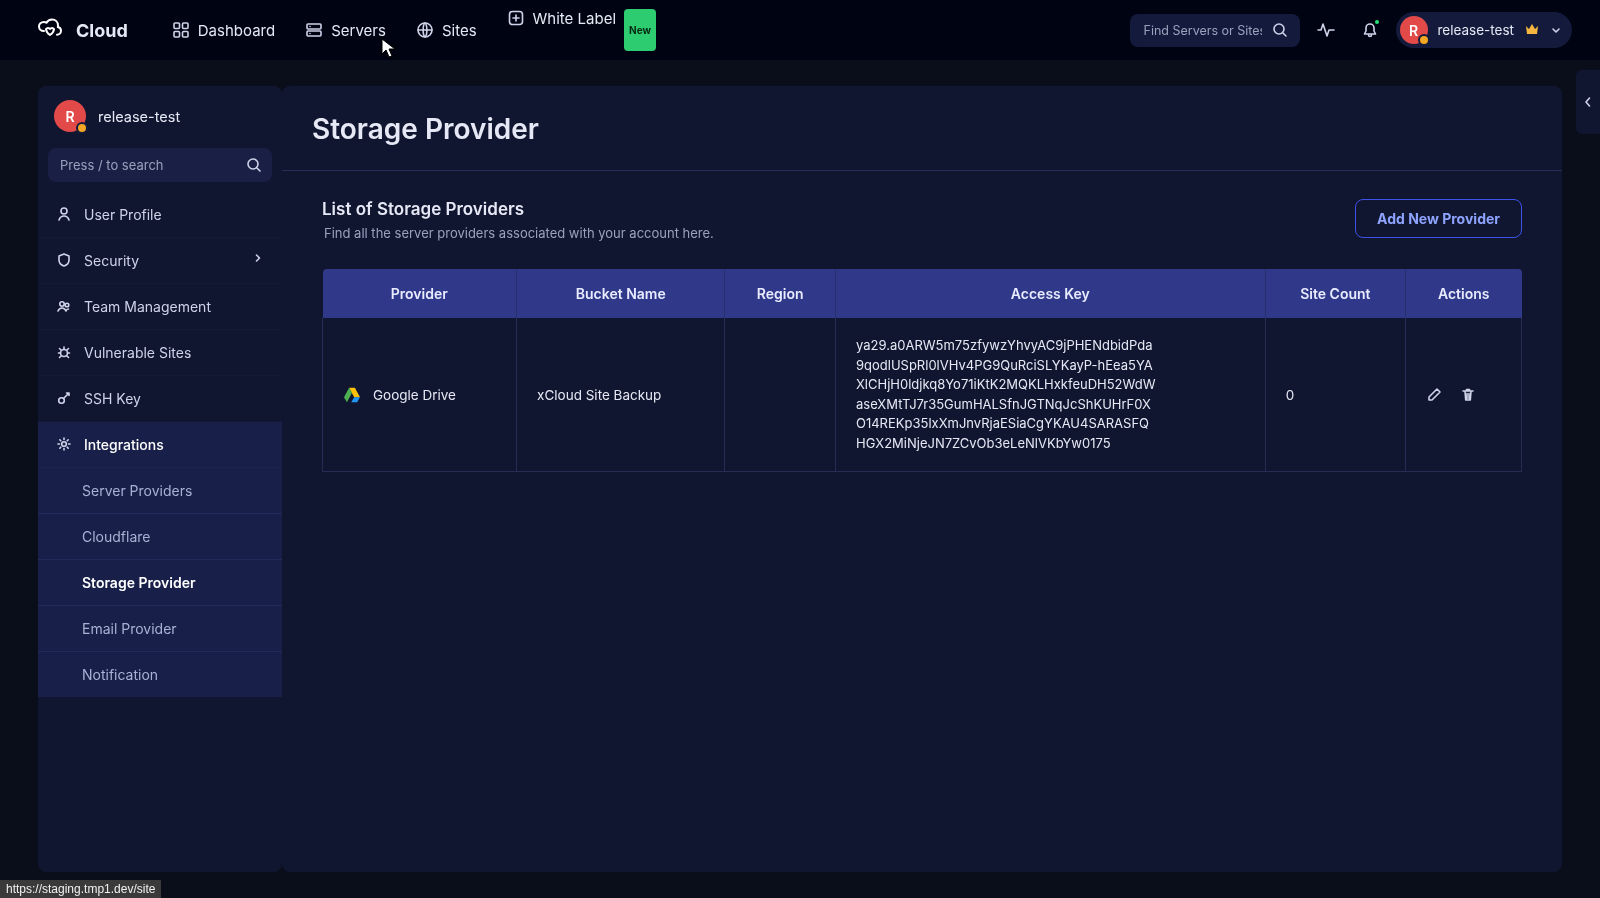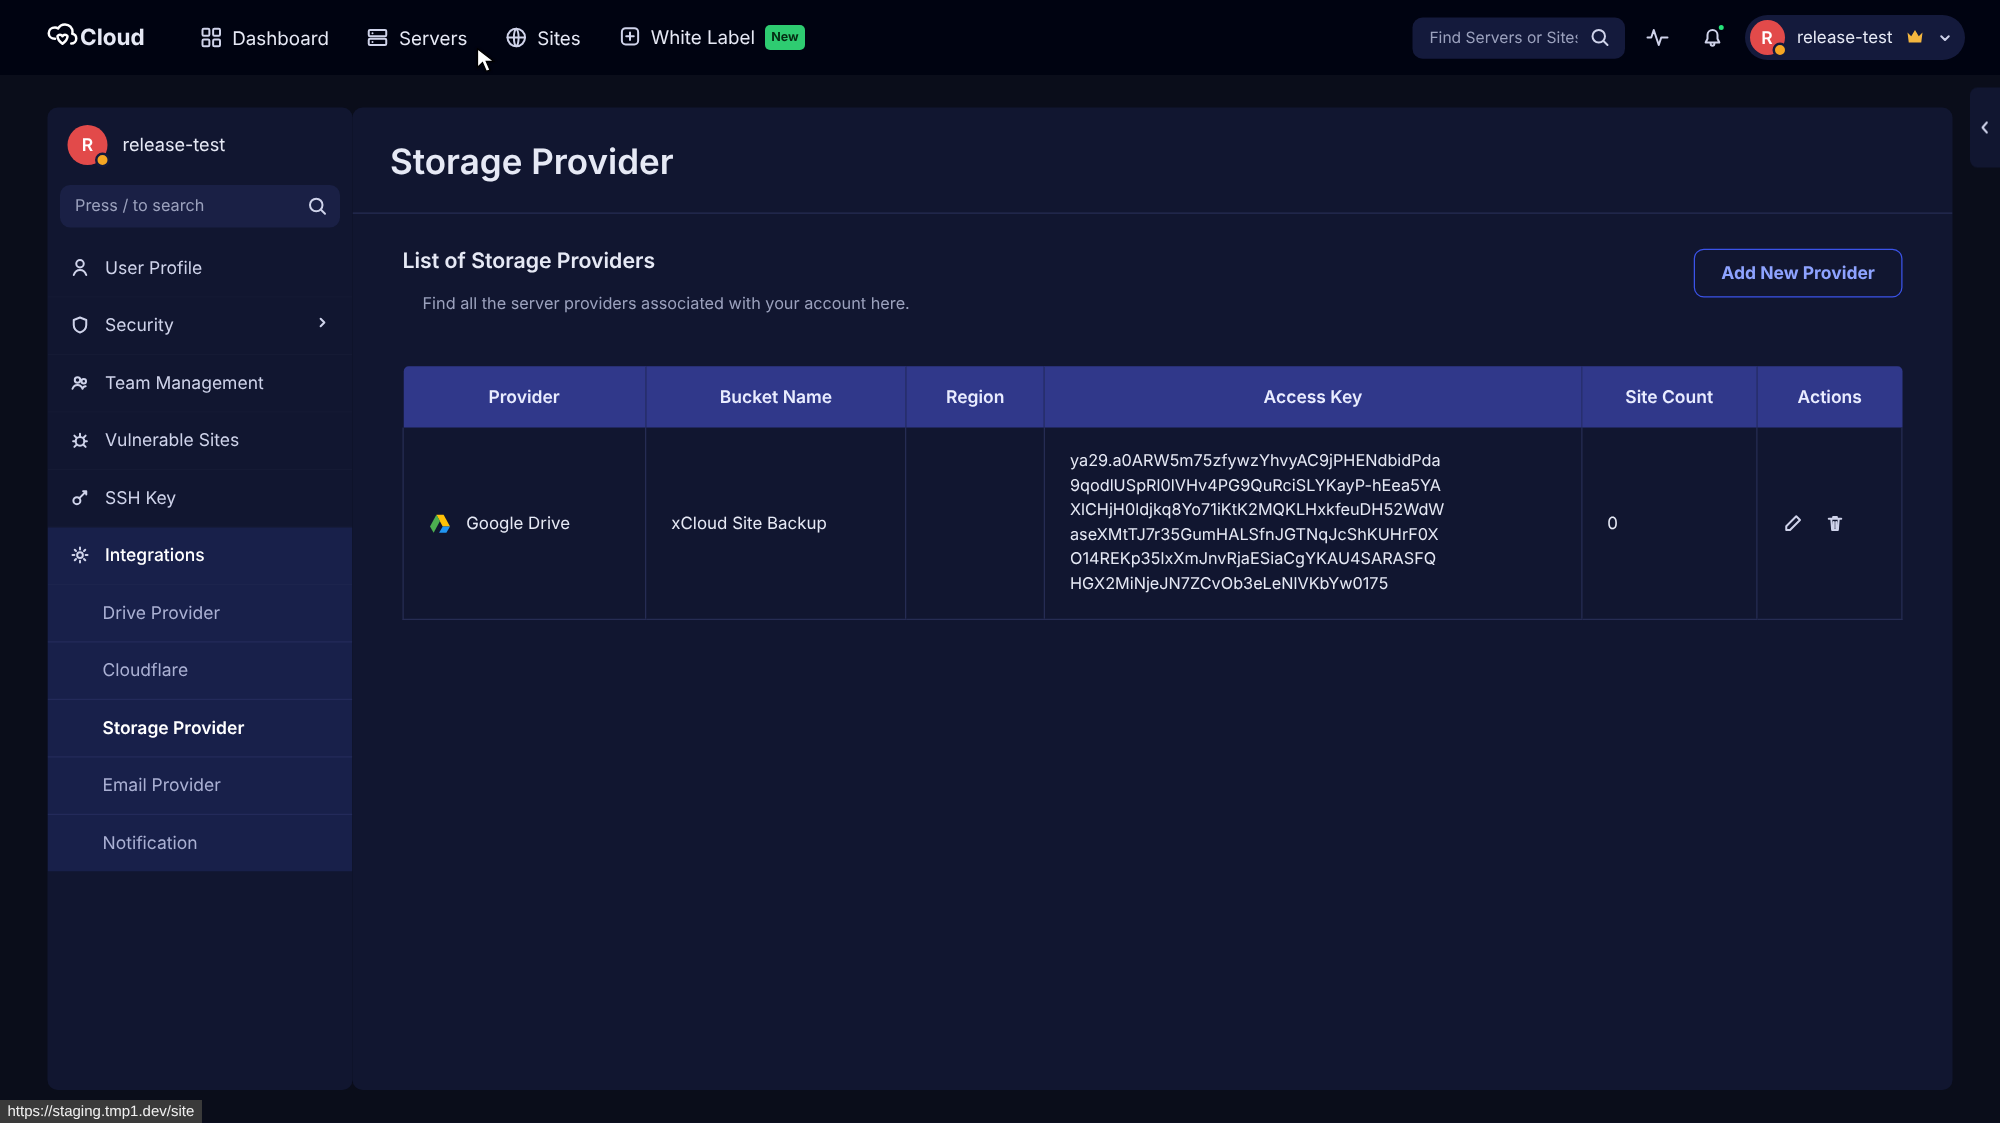--- a/index.html
+++ b/index.html
@@ -22,24 +22,24 @@
   *{box-sizing:border-box;font-family:Inter,system-ui,Arial,sans-serif}
   html,body{margin:0;height:100%;background:var(--bg);color:var(--text);font-size:14px}
   body{min-width:1600px;height:898px;overflow:hidden;position:relative}
 
   
   .header{
     position:fixed;inset:0 0 auto 0;height:var(--header-h);
     display:flex;align-items:center;padding:0 28px 0 36px;gap:8px;
     background:#000311;z-index:10;
   }
-  .logo{display:flex;align-items:center;gap:0;font-weight:700;font-size:18px;margin-right:24px}
+  .logo{display:flex;align-items:center;gap:12px;font-weight:700;font-size:18px;margin-right:24px}
   .nav{display:flex;align-items:center;gap:6px}
   .nav-item{display:flex;gap:8px;padding:8px 12px;border-radius:8px;cursor:pointer;font-size:15px;color:var(--text)}
-  .nav-badge{font-size:10px;font-weight:700;padding:4px 5px;border-radius:4px;background:#2ecc71;color:#062b13}
+  .nav-badge{font-size:10px;font-weight:700;padding:15px 5px;border-radius:4px;background:#2ecc71;color:#062b13}
   .header-spacer{flex:1}
   .search-box{display:flex;align-items:center;gap:8px;background:#141a3c;border-radius:8px;padding:8px 12px;width:170px}
   .search-box input{flex:1;background:transparent;border:none;outline:none;color:var(--text);font-size:12.5px;min-width:0}
   .search-box input::placeholder{color:var(--text-dim)}
   .hdr-icon-btn{width:36px;height:36px;border-radius:8px;display:flex;align-items:center;justify-content:center;cursor:pointer;position:relative}
   .hdr-icon-btn .dot{position:absolute;top:6px;right:7px;width:8px;height:8px;background:#25e47a;border-radius:50%;border:2px solid #000311}
   .user-menu{display:flex;align-items:center;gap:10px;background:#141a3c;border-radius:999px;padding:4px 10px 4px 4px;cursor:pointer}
   .avatar{width:28px;height:28px;border-radius:50%;background:#e24a4a;display:flex;align-items:center;justify-content:center;font-weight:600;color:#fff;position:relative}
   .avatar .mini{position:absolute;right:-2px;bottom:-2px;width:12px;height:12px;border-radius:50%;background:#f5a623;border:2px solid #141a3c}
   .user-menu .name{font-size:13.5px}
@@ -62,21 +62,21 @@
   .sub-item.active{color:#fff;font-weight:600}
   .sub-item:not(:last-child)::after{content:"";position:absolute;left:24px;right:24px;bottom:0;height:1px;background:#232a5a;display:none}
 
   
   .content{flex:1;background:var(--panel);border-radius:8px;margin-left:0;display:flex;flex-direction:column;overflow:hidden}
   .page-title{font-size:28px;font-weight:600;padding:26px 30px 24px 30px;border-bottom:1px solid var(--border)}
   .section{padding:28px 40px}
   .section-head{display:flex;align-items:flex-start;gap:20px}
   .section-head .titles{flex:1}
   .section-head h2{margin:0 0 6px 0;font-size:17px;font-weight:600}
-  .section-head p{margin:16px;font-size:13px;color:var(--text-dim)}
+  .section-head p{margin:2px;font-size:13px;color:var(--text-dim)}
   .btn-outline{border:1px solid var(--accent-outline);color:#8ea3ff;background:transparent;padding:10px 21px;border-radius:8px;font-size:14px;font-weight:700;cursor:pointer}
 
   table.data{width:100%;border-collapse:collapse;margin-top:26px;font-size:13.5px}
   table.data thead th{background:var(--table-head);text-align:center;padding:16px 20px;font-weight:600;font-size:14px;color:#e9ecff}
   table.data thead th:first-child{border-top-left-radius:4px}
   table.data thead th:last-child{border-top-right-radius:4px}
   table.data thead th + th{border-left:1px solid var(--table-head-border)}
   table.data tbody td{padding:18px 20px;border-left:1px solid var(--border);border-bottom:1px solid var(--border);vertical-align:middle}
   table.data tbody td:first-child{border-left:1px solid var(--border)}
   table.data tbody td:last-child{border-right:1px solid var(--border)}
@@ -273,21 +273,21 @@
       <div class="sb-item active">
         <span>
             <svg width="16" height="16" viewBox="0 0 16 16">
               <circle class="stroke" cx="8" cy="8" r="2.3"></circle>
               <path class="stroke" d="M8 2v1.5M8 12.5V14M2 8h1.5M12.5 8H14M3.8 3.8l1 1M11.2 11.2l1 1M12.2 3.8l-1 1M4.8 11.2l-1 1"></path>
             </svg>
           </span>
         <span>Integrations</span>
       </div>
       <div class="sub-list">
-        <div class="sub-item">Drive Provider</div>
+        <div class="sub-item">Server Providers</div>
         <div class="sub-item">Cloudflare</div>
         <div class="sub-item active">Storage Provider</div>
         <div class="sub-item">Email Provider</div>
         <div class="sub-item">Notification</div>
       </div>
     </div>
   </div>
 
   <div class="content">
     <div class="page-title">Storage Provider</div>

